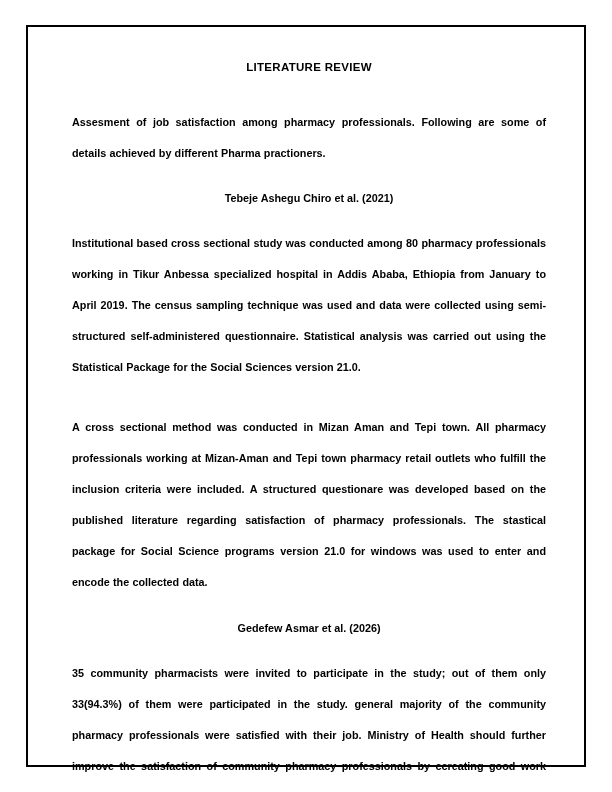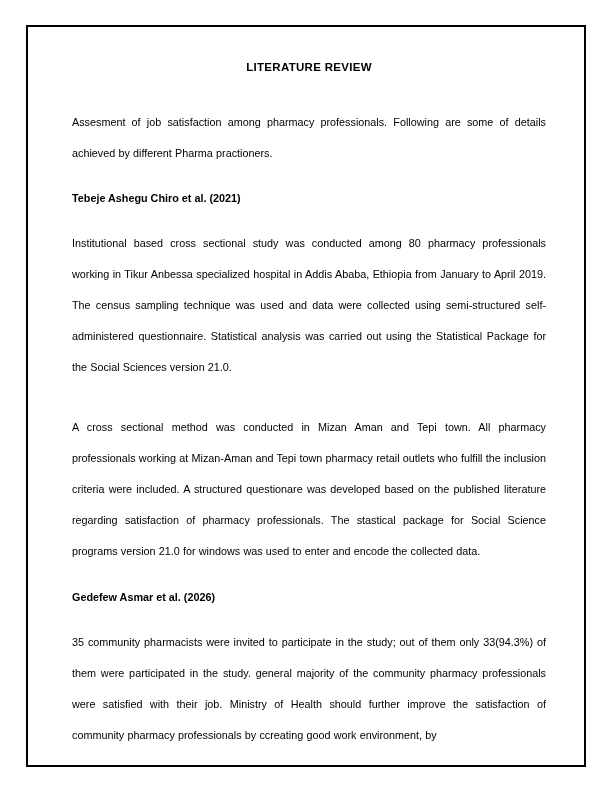--- a/index.html
+++ b/index.html
@@ -40,33 +40,33 @@
     letter-spacing: 0.3px;
     margin: 0 0 0 0;
     padding: 0;
     line-height: 20px;
   }
 
   .spacer-after-title { height: 30px; }
 
   .body-para {
     font-size: 10.8px;
-    font-weight: normal;
+    font-weight: bold;
     text-align: justify;
     text-justify: inter-word;
     line-height: 31px;
     margin: 0;
     padding: 0;
     word-spacing: 0.2px;
   }
 
   .section-heading {
     font-size: 10.8px;
     font-weight: bold;
-    text-align: left;
+    text-align: center;
     line-height: 31px;
     margin: 0;
     padding: 0;
   }
 
   .gap-sm { height: 14px; }
   .gap-md { height: 15px; }
 </style>
 </head>
 <body>

